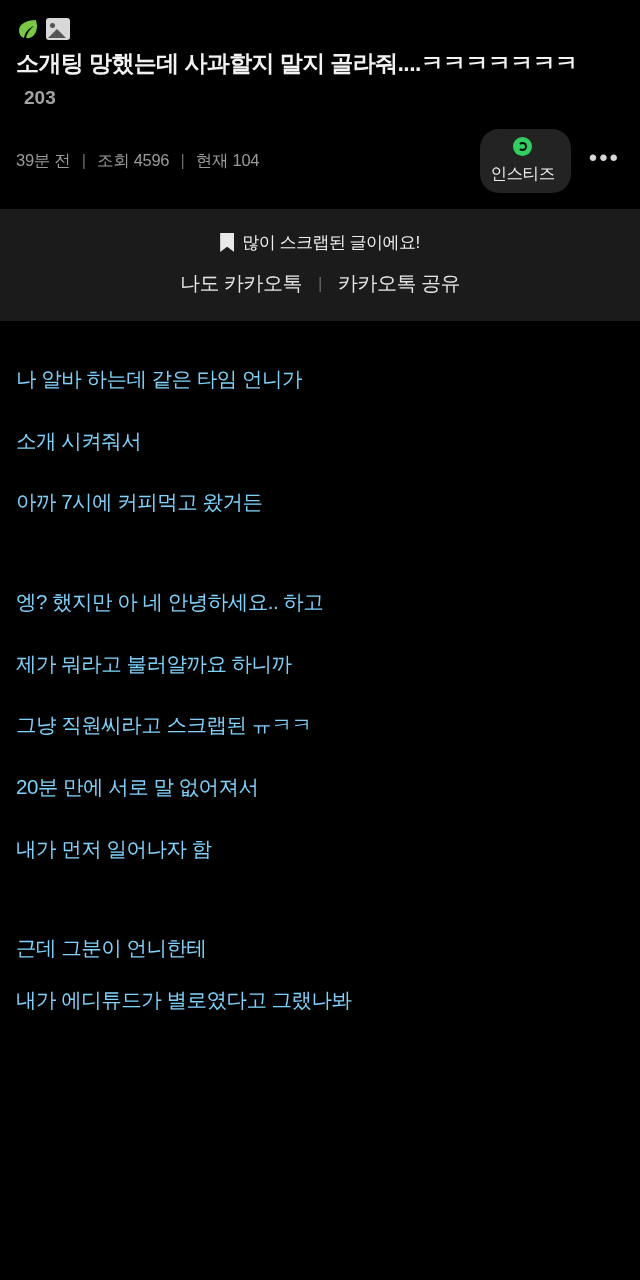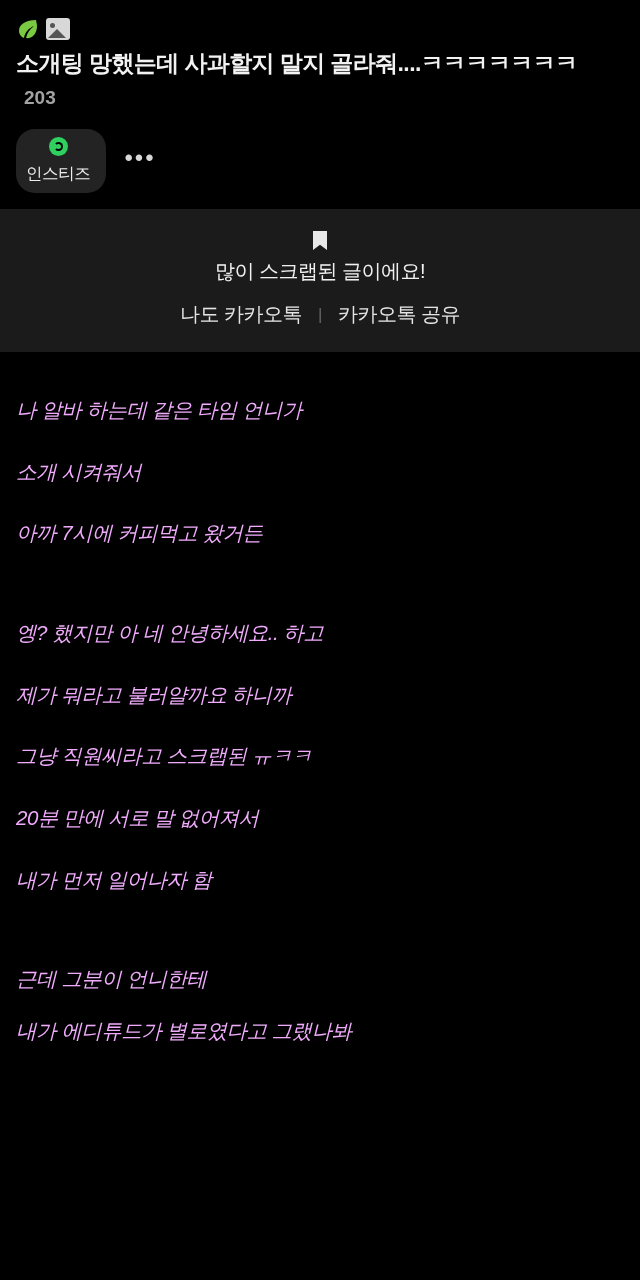--- a/index.html
+++ b/index.html
@@ -143,24 +143,23 @@
     background: #1b1b1b;
     margin-top: 16px;
     padding: 22px 16px 24px 16px;
     text-align: center;
   }
   .scrap-headline {
     display: flex;
     align-items: center;
     justify-content: center;
     gap: 8px;
-    font-size: 20px;
+    font-size: 17px;
     color: #f0f0f0;
     letter-spacing: -0.5px;
-    flex-direction: column;
   }
   .bookmark-icon {
     width: 14px; height: 19px;
     display: inline-block;
     position: relative;
   }
   .bookmark-icon::before {
     content: "";
     position: absolute;
     inset: 0;
@@ -185,25 +184,24 @@
 
   
   .body-area {
     padding: 44px 16px 0 16px;
     flex: 1 1 auto;
     overflow: hidden;
   }
   .para {
     font-size: 20.5px;
     line-height: 1.35;
-    color: #f0abfc;
+    color: #7dd3fc;
     letter-spacing: -0.5px;
     margin-bottom: 34px;
     white-space: pre-wrap;
-    font-style: italic;
   }
   .para.gap { margin-bottom: 72px; }
   .para.tight { margin-bottom: 24px; }
 </style>
 </head>
 <body>
 
 <div class="screen">
 
   <div class="header">
@@ -212,20 +210,27 @@
         <svg width="22" height="22" viewBox="0 0 22 22" aria-hidden="true">
           <path d="M20 2C10 2 3 6 3 13c0 3 2 6 5 7 1-6 5-10 10-12-4 3-7 7-8 12 6 1 11-4 11-12 0-2-1-5-1-6z" fill="#7ac943"></path>
         </svg>
       </span>
       <span class="img-icon"></span>
       <span class="post-title">소개팅 망했는데 사과할지 말지 골라줘....ㅋㅋㅋㅋㅋㅋㅋ</span>
       <span class="comment-count">203</span>
     </div>
 
     <div class="meta-row">
+      <div class="meta-text">
+        <span>39분 전</span>
+        <span class="meta-sep">|</span>
+        <span>조회 4596</span>
+        <span class="meta-sep">|</span>
+        <span>현재 104</span>
+      </div>
       <div class="source-chip">
         <span class="chip-dot"></span>
         <span class="chip-label">인스티즈</span>
       </div>
       <div class="more-btn">•••</div>
     </div>
   </div>
 
   <div class="scrap-band">
     <div class="scrap-headline">

